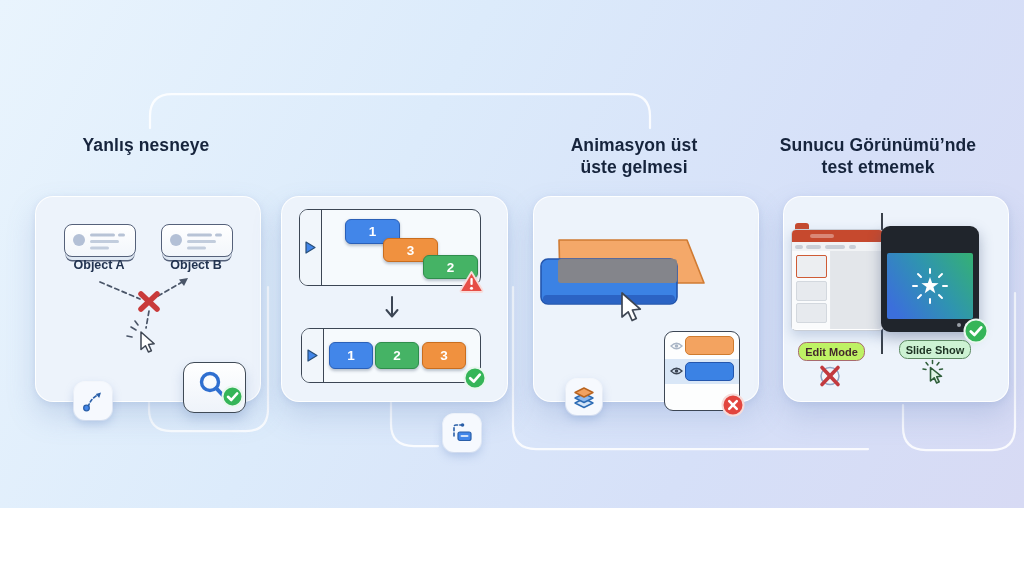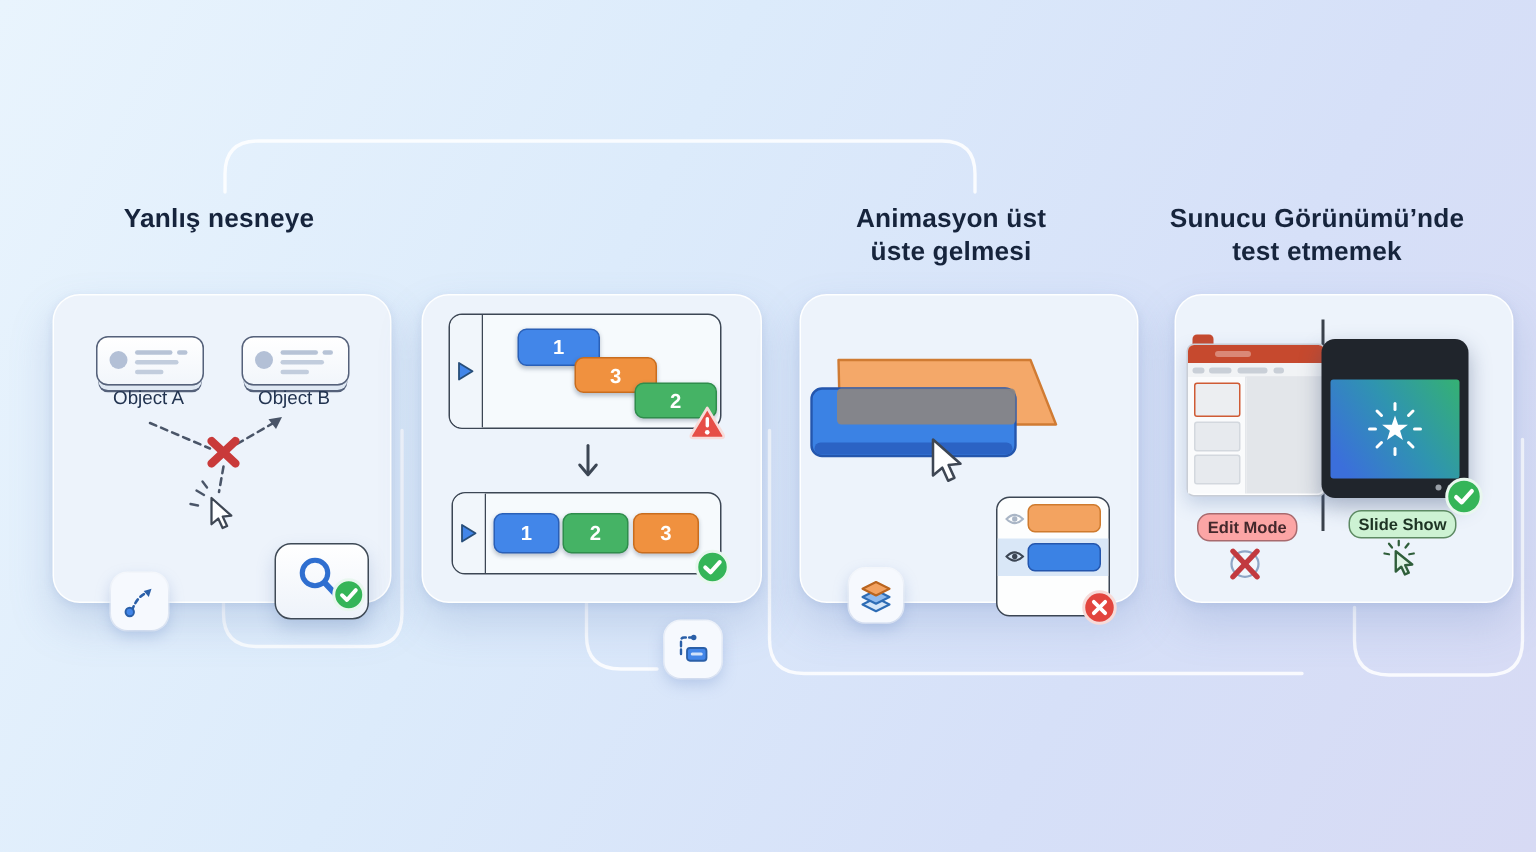--- a/index.html
+++ b/index.html
@@ -1,54 +1,54 @@
 <!DOCTYPE html>
 <html><head>
 <meta charset="utf-8">
 <style>
   html,body{margin:0;padding:0;}
   body{font-family:"Liberation Sans",sans-serif;}
-  .stage{position:relative;width:1024px;height:568px;overflow:hidden;
+  .stage{position:relative;width:1024px;height:508px;overflow:hidden;
     background:linear-gradient(118deg,#e9f4fd 0%,#dcebfb 38%,#d6e0f8 72%,#d7daf4 100%);}
   .abs{position:absolute;}
   svg{display:block;overflow:visible;}
   
   .connectors{left:0;top:0;z-index:0;}
   
   .title{top:134px;width:260px;margin-left:-130px;text-align:center;z-index:2;
     font-size:17.5px;line-height:22px;font-weight:700;color:#16243c;letter-spacing:.1px;}
   .title span{display:block;}
   
   .panel{top:196px;width:224px;height:204px;border-radius:18px;z-index:1;
     background:#edf3fb;border:1.5px solid rgba(255,255,255,.95);
     box-shadow:0 14px 28px rgba(110,140,190,.25),0 2px 6px rgba(120,150,200,.18);}
   
   .badge{background:#f6f9fe;border-radius:11px;box-shadow:0 4px 10px rgba(120,150,205,.4),0 0 0 1px rgba(255,255,255,.8);
     display:flex;align-items:center;justify-content:center;}
   
   .obj-card{width:70px;height:31px;background:linear-gradient(#ffffff,#f2f6fb);
     border:1.6px solid #55617a;border-radius:8px;
     box-shadow:0 4.5px 0 -1.5px #dfe8f3,0 6px 0 -1.5px #55617a;}
-  .obj-label{width:90px;text-align:center;font-size:12.5px;font-weight:400;color:#223350;}
+  .obj-label{width:90px;text-align:center;font-size:12.5px;font-weight:700;color:#223350;}
   
   .timeline{background:#f6fafd;border:1.6px solid #3c4654;border-radius:9px;}
   .tl-gutter{position:absolute;left:0;top:0;bottom:0;width:21px;border-right:1.6px solid #3c4654;
     display:flex;align-items:center;justify-content:center;border-radius:8px 0 0 8px;background:#f1f6fb;}
   .numbox{position:absolute;border-radius:6px;border:1.5px solid;color:#fff;font-weight:700;
     font-size:13.5px;display:flex;align-items:center;justify-content:center;
     box-shadow:0 1.5px 3px rgba(40,60,90,.3);}
   .c-blue{background:#4286e9;border-color:#2a60b8;}
   .c-orange{background:#f0913f;border-color:#c96d1e;}
   .c-green{background:#45b365;border-color:#2f8d4c;}
   
   .layers-card{background:#fdfefe;border:1.6px solid #3c4654;border-radius:9px;overflow:hidden;}
   
   .pill{height:17px;border-radius:8.5px;display:flex;align-items:center;justify-content:center;
     font-size:11px;font-weight:700;}
-  .pill-red{background:#fca5a5;border:1.4px solid #a86a6e;color:#44282c;text-align:right;}
+  .pill-red{background:#bef264;border:1.4px solid #a86a6e;color:#44282c;text-align:right;}
   .pill-green{background:#cdf2d3;border:1.4px solid #5d8a63;color:#1d3323;text-align:right;}
   .mini-thumb{position:absolute;left:4px;background:#e7eaee;border:1px solid #d3d8de;border-radius:2px;width:29px;}
 </style>
 </head>
 <body>
 
 <div class="stage">
 
   <svg class="abs connectors" width="1024" height="572">
     <g fill="none" stroke="rgba(255,255,255,.85)" stroke-width="2.25" stroke-linecap="round">

